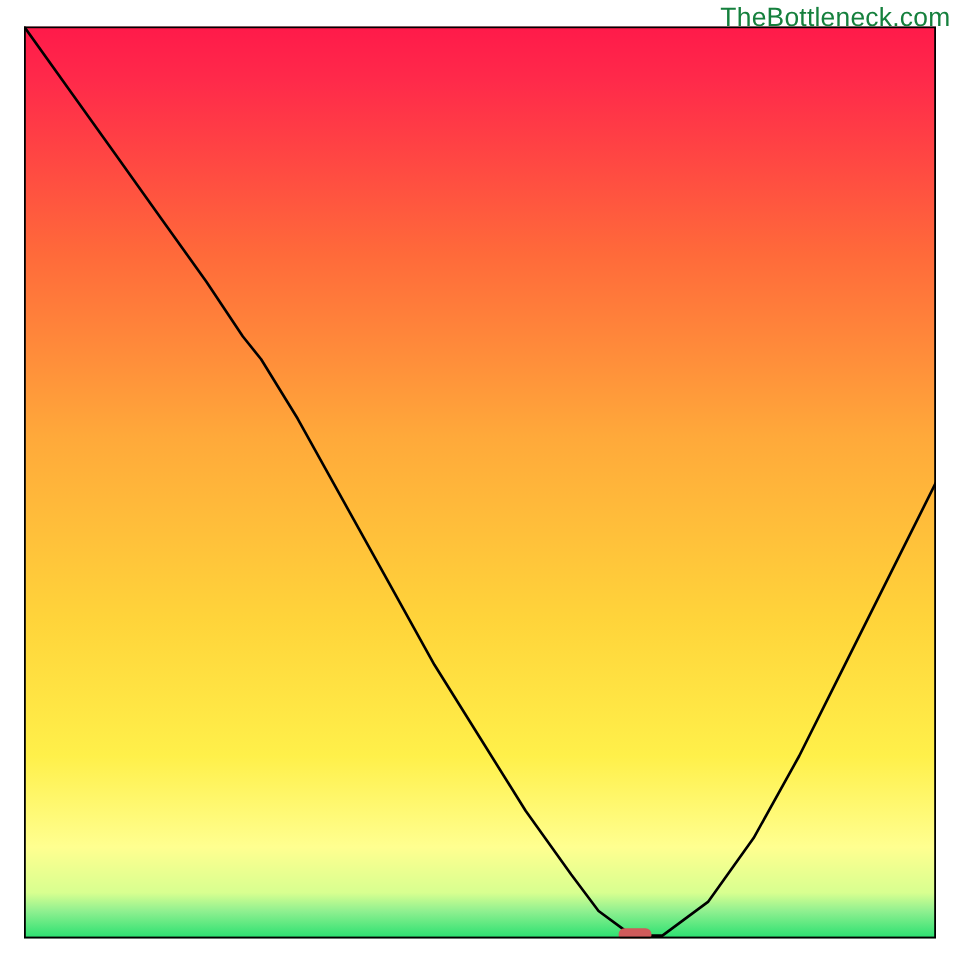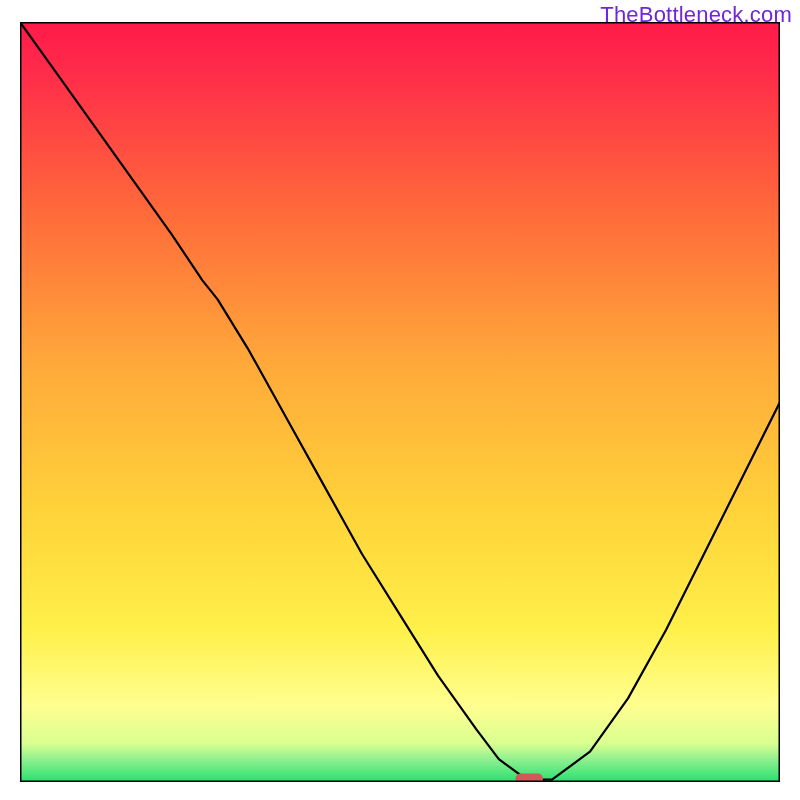--- a/index.html
+++ b/index.html
@@ -13,21 +13,21 @@
   }
   .stage {
     position: relative;
     width: 800px;
     height: 800px;
   }
   .watermark {
     position: absolute;
     top: 2px;
     right: 8px;
-    color: #6d28d9;
+    color: #15803d;
     font-size: 22px;
     font-weight: 500;
     letter-spacing: 0.2px;
     z-index: 5;
     text-align: right;
   }
   .plot {
     position: absolute;
     left: 20px;
     top: 22px;

